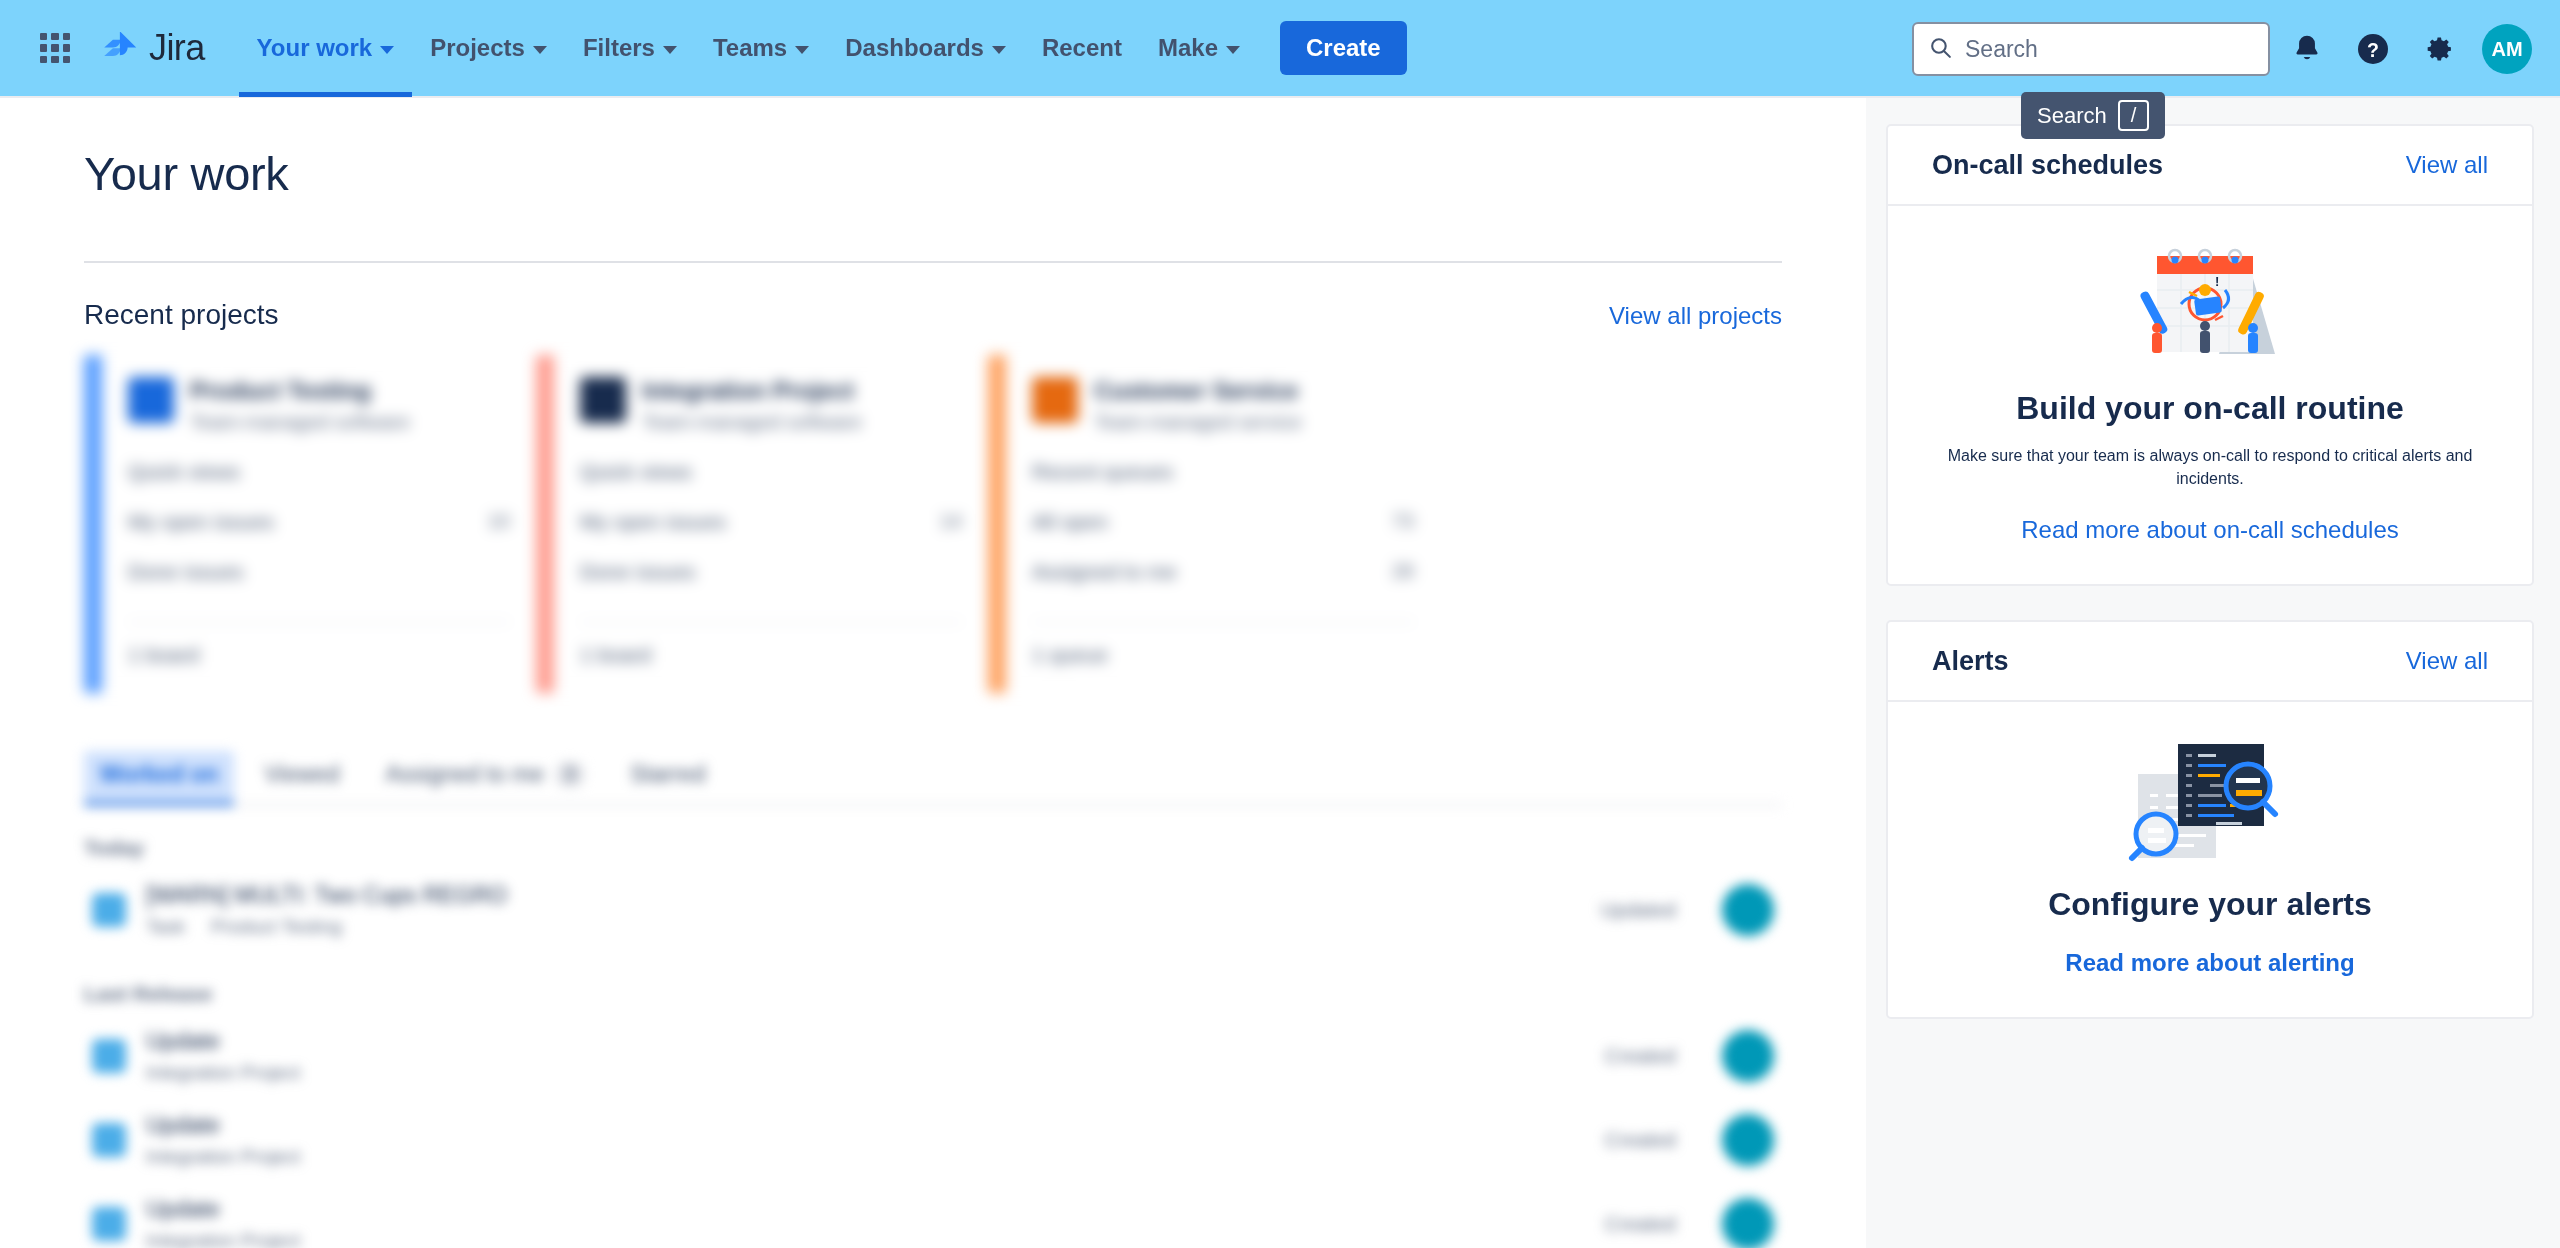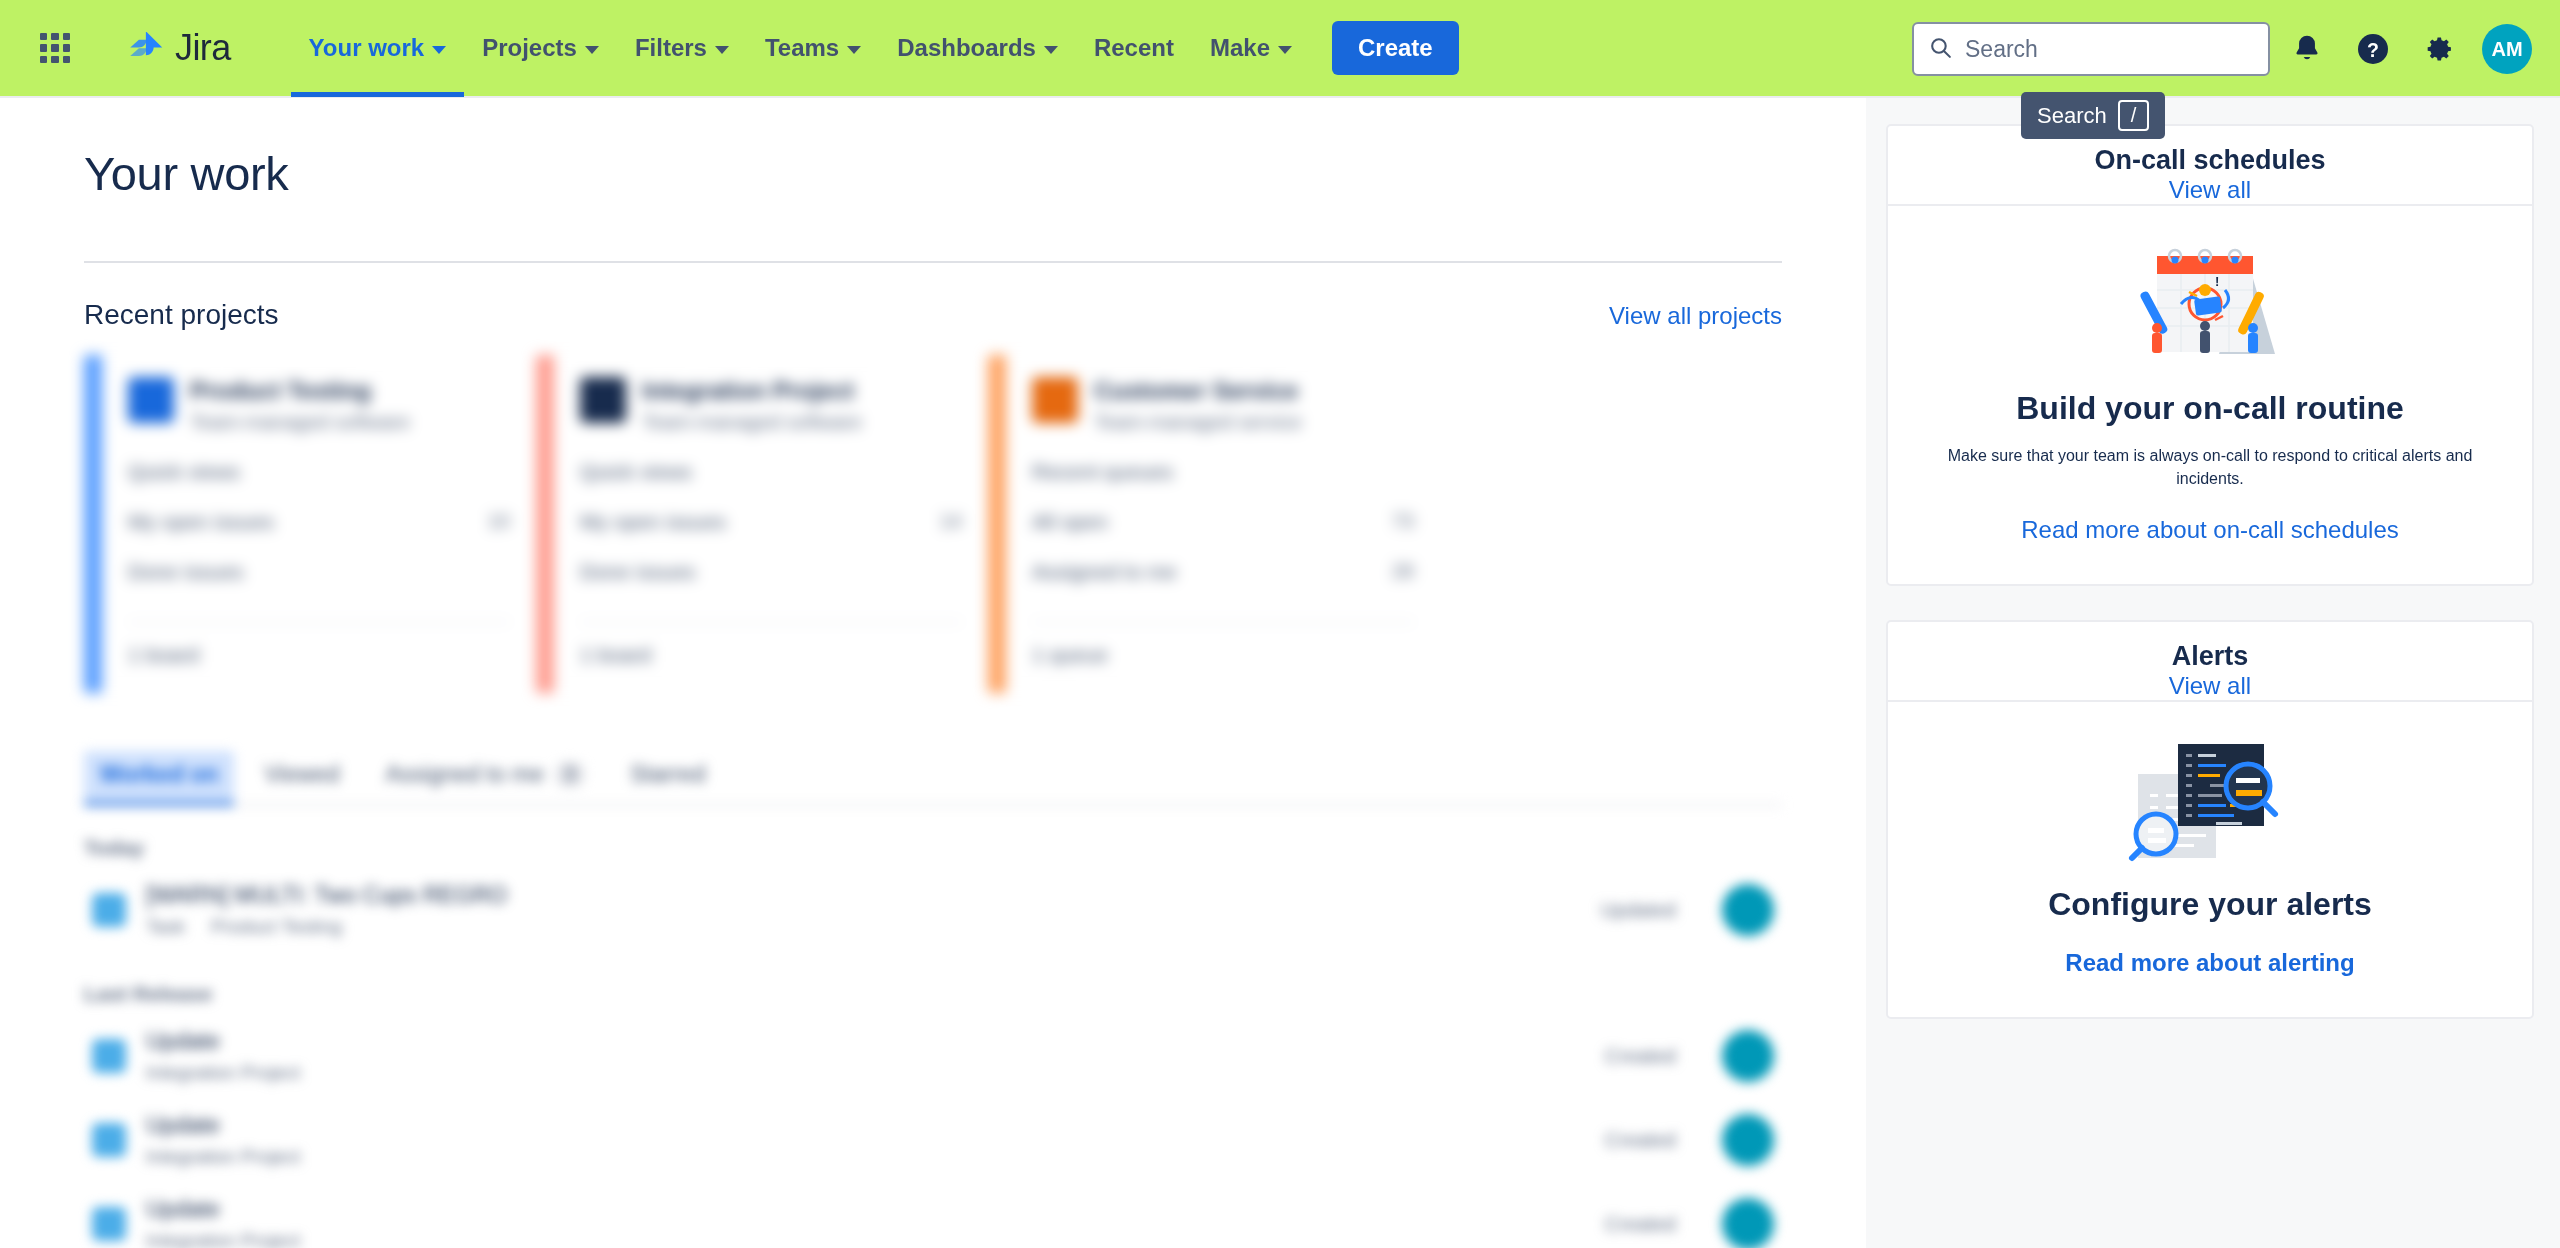--- a/index.html
+++ b/index.html
@@ -7,25 +7,24 @@
     width: 2560px; height: 1248px;
     font-family: "Liberation Sans", sans-serif;
     background: #ffffff;
     overflow: hidden;
   }
 
   
   .topnav {
     position: absolute; top: 0; left: 0;
     width: 2560px; height: 98px;
-    background: #bef264;
+    background: #7dd3fc;
     border-bottom: 2px solid #ebecf0;
     display: flex; align-items: center;
     z-index: 40;
-    gap: 26px;
   }
   .appswitcher {
     width: 46px; height: 46px; margin-left: 32px;
     display: grid; grid-template-columns: repeat(3, 1fr);
     grid-template-rows: repeat(3, 1fr);
     gap: 4px; padding: 8px; border-radius: 5px; cursor: pointer;
   }
   .appswitcher i { background: #44546f; border-radius: 1px; display: block; }
 
   .logo-wrap { display: flex; align-items: center; margin-left: 22px; cursor: pointer; }
@@ -186,24 +185,23 @@
   
   .side-col {
     position: absolute; right: 0; top: 0; width: 694px; height: 1150px;
     background: #f7f8f9; padding: 26px 26px 0 20px;
   }
   .swidget {
     background: #fff; border: 2px solid #ebecf0; border-radius: 5px;
     margin-bottom: 34px; overflow: hidden;
   }
   .swidget-head {
-    height: 80px; padding: 0 28px;
-    display: flex; align-items: center; justify-content: flex-end;
+    height: 80px; padding: 0 44px;
+    display: flex; align-items: center; justify-content: space-between;
     border-bottom: 2px solid #ebecf0;
-    flex-direction: column;
   }
   .swidget-title { font-size: 27px; font-weight: 600; color: #172b4d; }
   .swidget-body { padding: 34px 40px 40px; text-align: center; }
   .illus { height: 128px; display: flex; align-items: center; justify-content: center; }
   .swidget-h2 { font-size: 32px; font-weight: 600; color: #172b4d; margin-top: 22px; }
   .swidget-p { font-size: 16px; color: #172b4d; line-height: 1.42; margin-top: 18px; }
   .swidget-link { font-size: 24px; color: #1868db; margin-top: 26px; display: inline-block; cursor: pointer; }
   .swidget-link.bold { font-weight: 700; }
 </style>
 </head>

